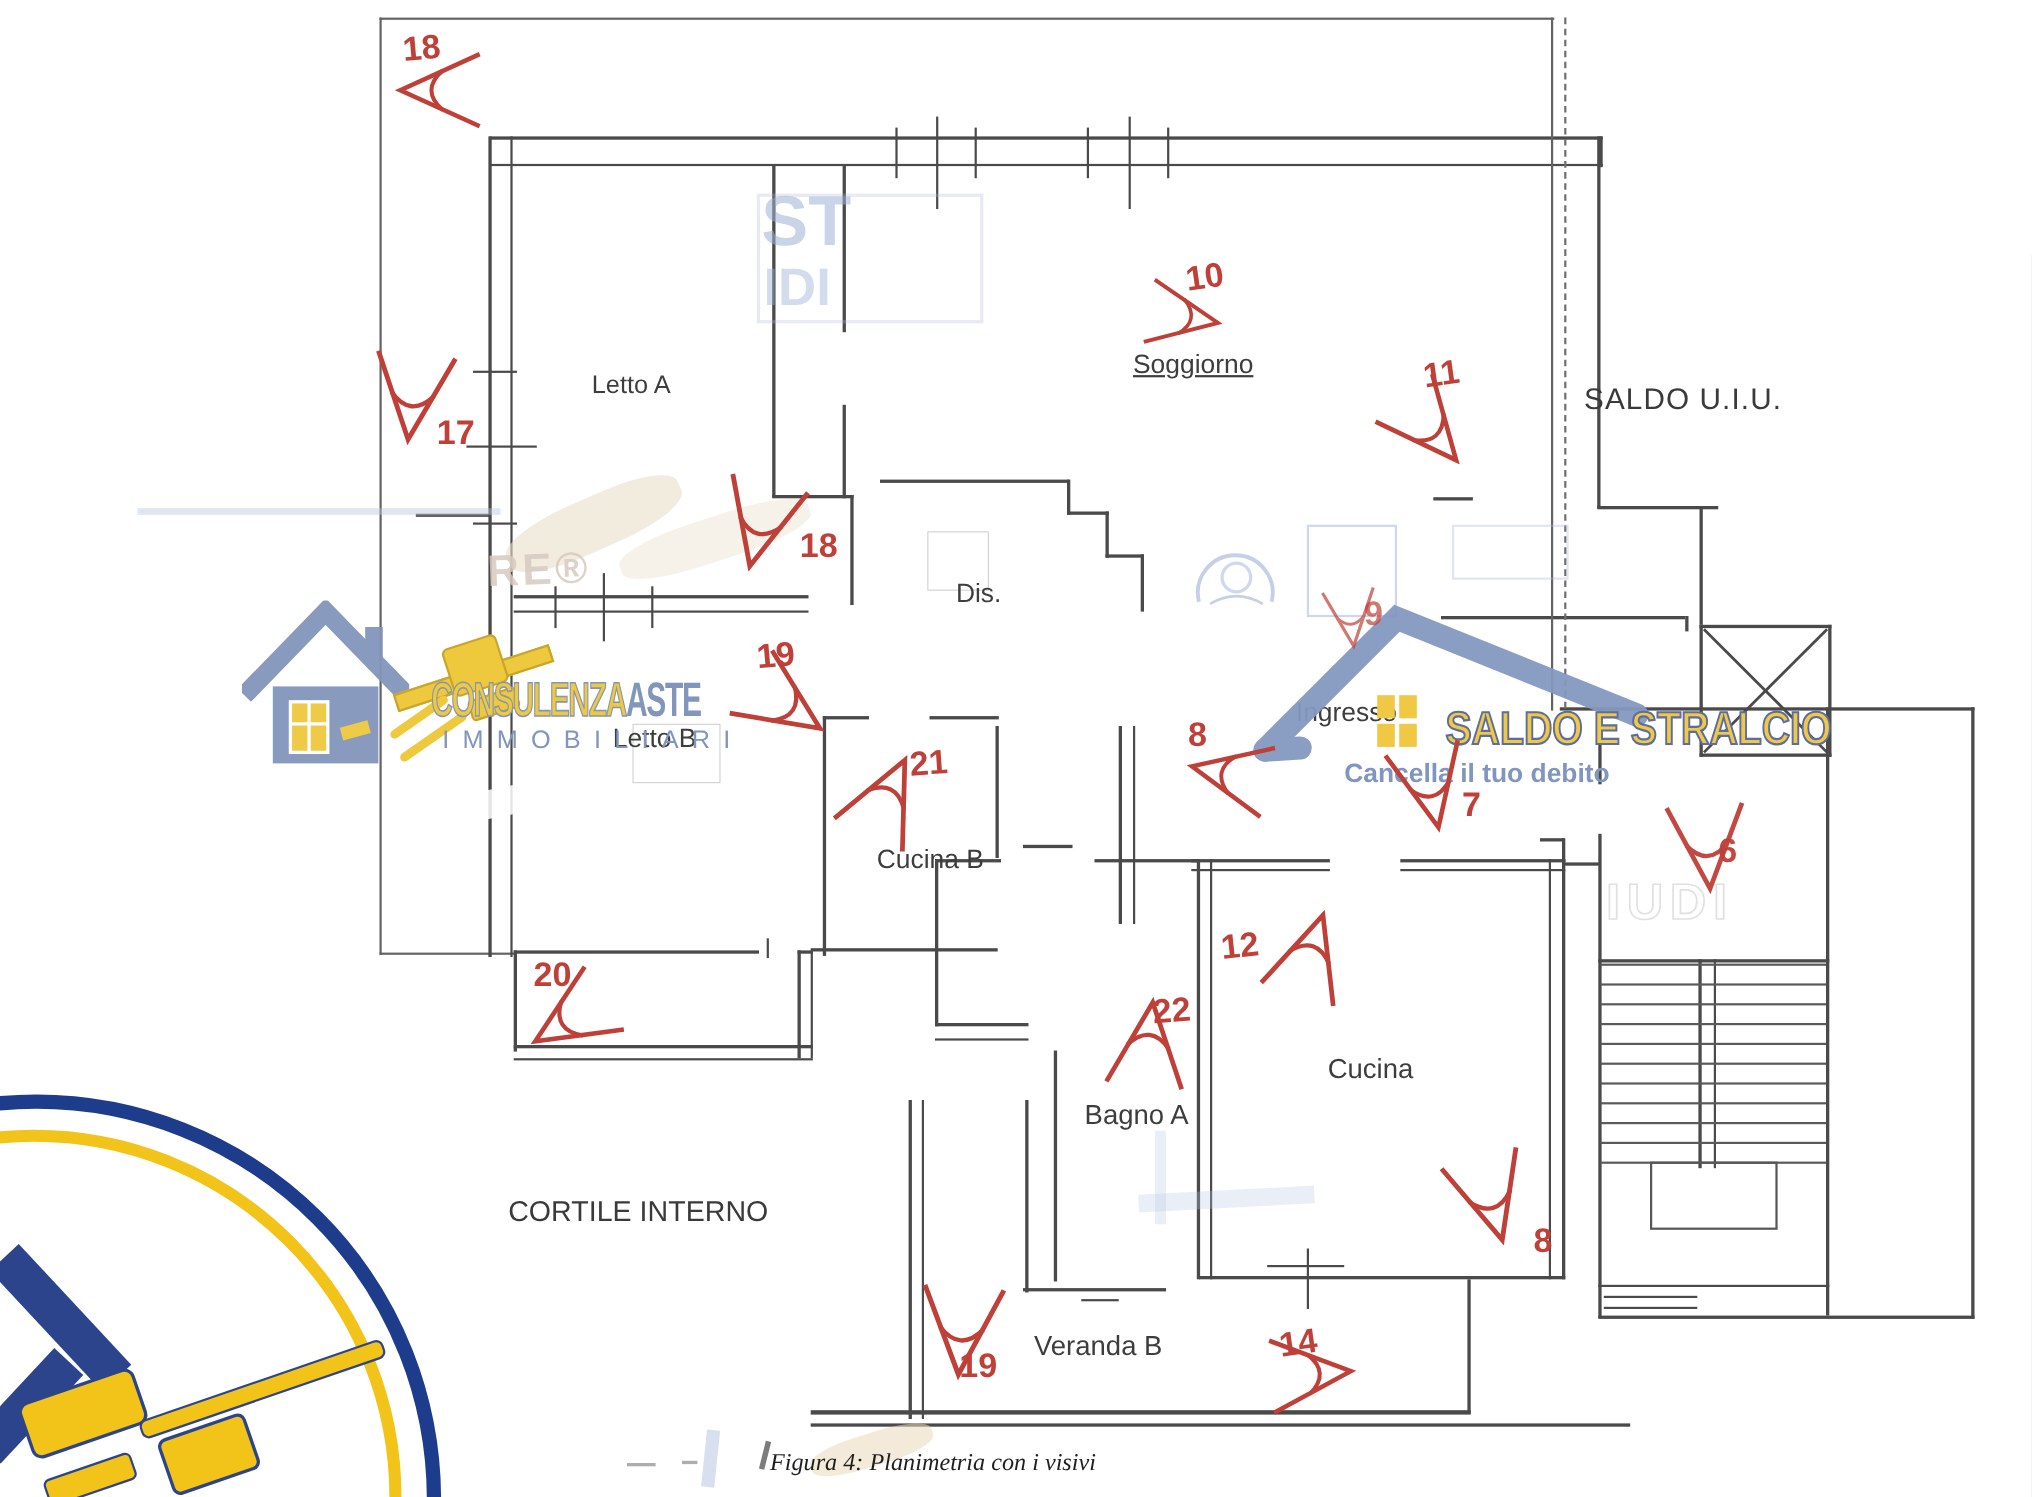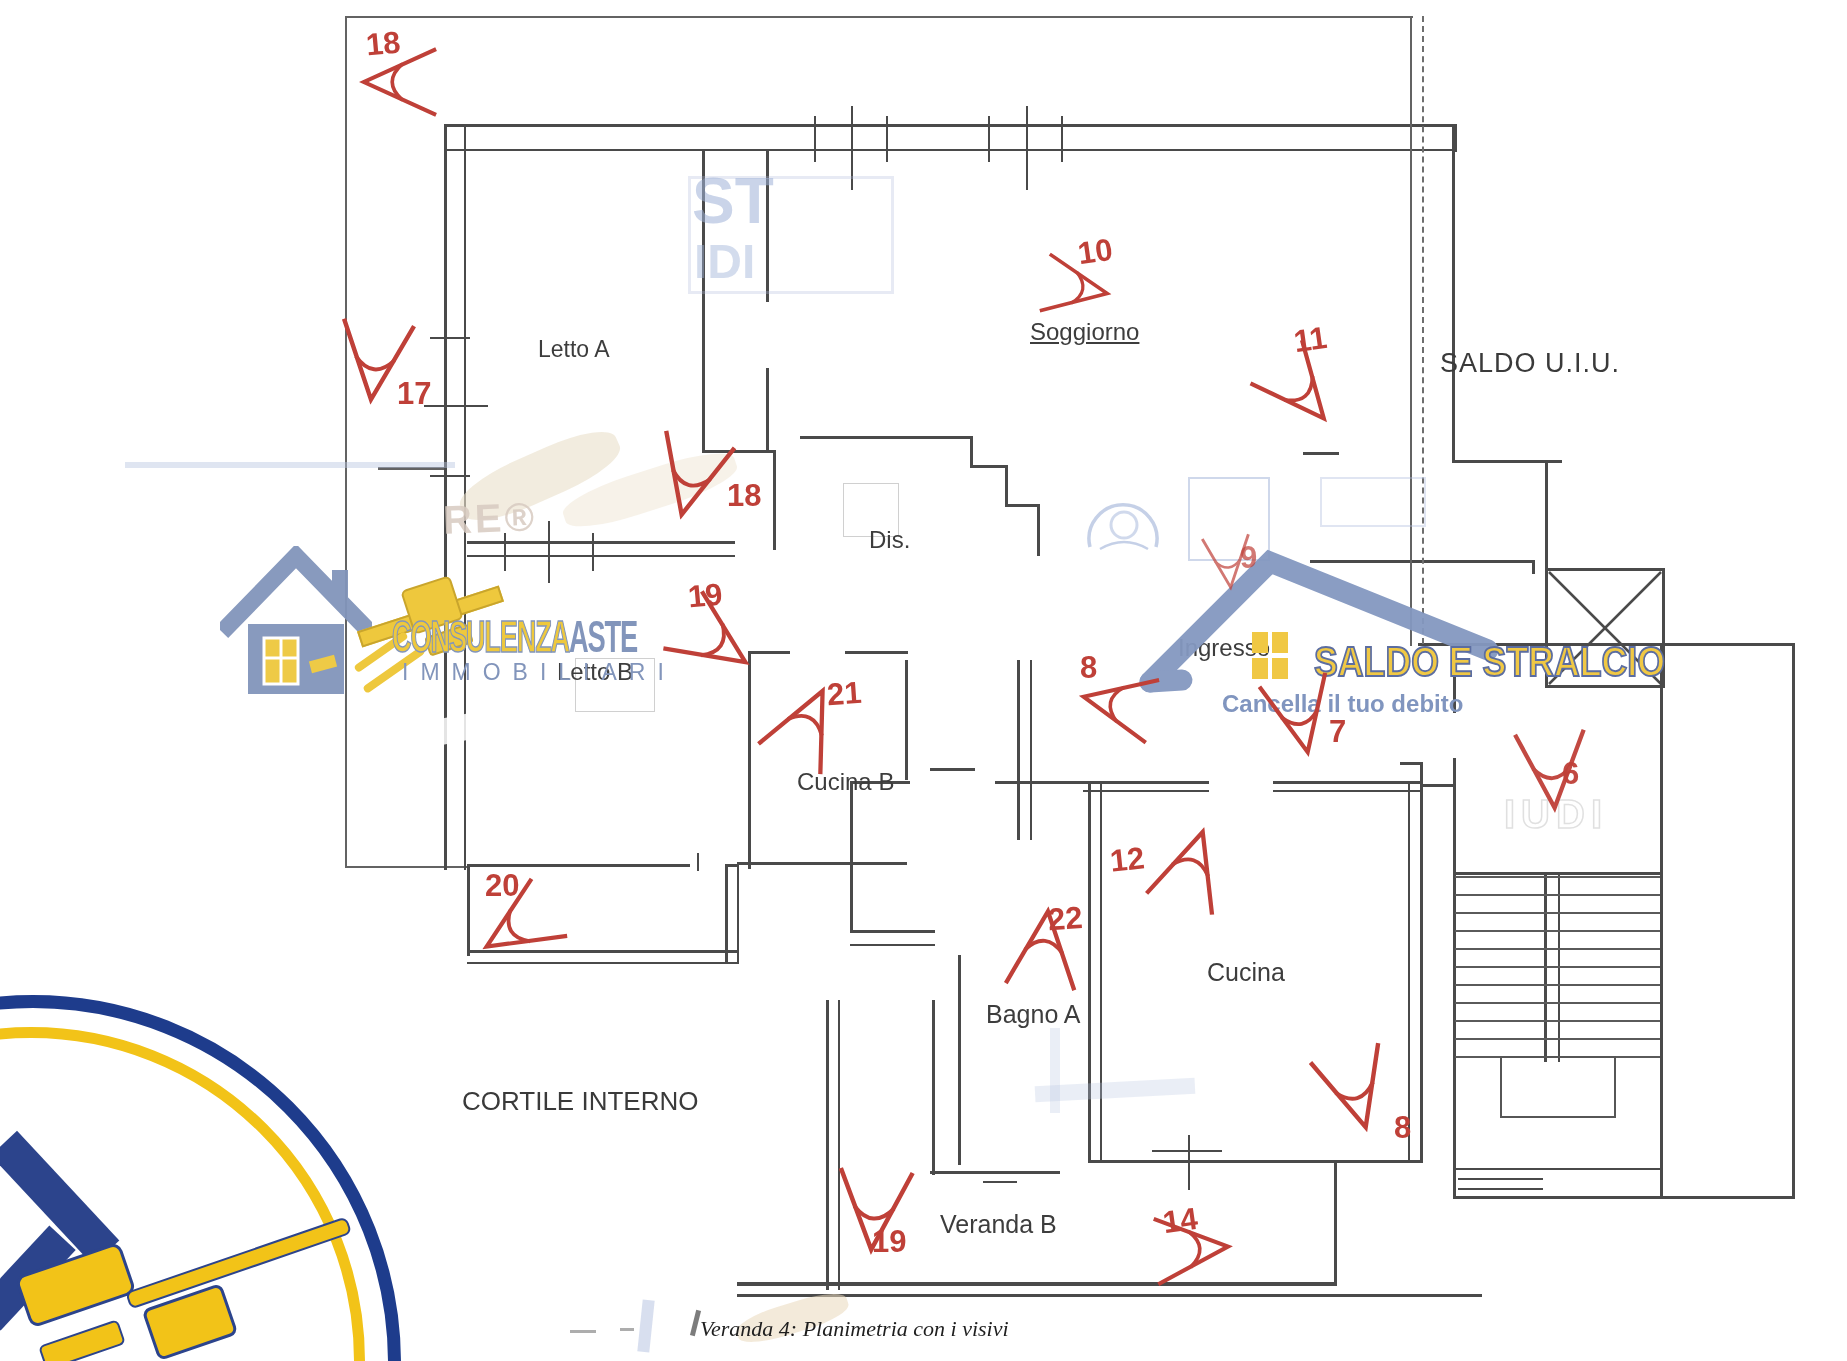--- a/index.html
+++ b/index.html
@@ -25,22 +25,22 @@
       letter-spacing:-2px;transform:scaleX(.62);transform-origin:left top;z-index:5;white-space:nowrap;}
   #immobiliari-text{position:absolute;left:402px;top:659px;font-size:23px;font-weight:normal;
       letter-spacing:12px;color:#8295bb;z-index:5;white-space:nowrap;}
   #saldo-title{position:absolute;left:1314px;top:638px;font-size:42px;font-weight:bold;
       color:#f0c844;-webkit-text-stroke:2px #5b6da1;transform:scaleX(.85);transform-origin:left top;
       z-index:5;white-space:nowrap;letter-spacing:0px;}
   #saldo-sub{position:absolute;left:1222px;top:690px;font-size:24px;font-weight:bold;
       color:#8095bf;z-index:5;white-space:nowrap;}
   #re-mark{position:absolute;left:443px;top:496px;font-size:40px;font-weight:bold;color:#d8cbc1;
       letter-spacing:3px;opacity:.85;transform:rotate(-2deg);z-index:2;}
-  #stamp-fragment{position:absolute;left:1460px;top:792px;font-size:40px;font-weight:bold;
-      letter-spacing:6px;color:transparent;-webkit-text-stroke:1.5px #c2c2c2;opacity:.5;z-index:2;margin-left:44px;}
+  #stamp-fragment{position:absolute;left:1460px;top:792px;font-size:46px;font-weight:bold;
+      letter-spacing:6px;color:transparent;-webkit-text-stroke:1.5px #c2c2c2;opacity:.5;z-index:2;}
   .navy-circle{position:absolute;border-radius:50%;z-index:7;}
 </style>
 </head>
 <body>
 
 <div id="canvas">
 
   <div id="walls">
       <div class="wall-thin" style="left: 345px; top: 16px; width: 1068px; height: 2px;"></div>
       <div class="wall-thin" style="left: 345px; top: 16px; width: 2px; height: 852px;"></div>
@@ -334,18 +334,18 @@
     <div style="position:absolute;left:20px;top:40px;width:150px;height:36px;background:#2c448c;transform:rotate(47deg);"></div>
     <div style="position:absolute;left:10px;top:120px;width:110px;height:36px;background:#2c448c;transform:rotate(-47deg);"></div>
   </div>
   <div style="position:absolute;left:0;top:1200px;width:380px;height:161px;z-index:7;">
     <div style="position:absolute;left:20px;top:58px;width:105px;height:48px;background:#f2c318;border:3px solid #2c448c;border-radius:10px;transform:rotate(-19deg);"></div>
     <div style="position:absolute;left:148px;top:95px;width:78px;height:48px;background:#f2c318;border:3px solid #2c448c;border-radius:8px;transform:rotate(-19deg);"></div>
     <div style="position:absolute;left:128px;top:92px;width:230px;height:14px;background:#f2c318;border:2px solid #2c448c;border-radius:7px;transform:rotate(-19deg);transform-origin:left center;"></div>
     <div style="position:absolute;left:40px;top:132px;width:80px;height:22px;background:#f2c318;border:2px solid #2c448c;border-radius:6px;transform:rotate(-19deg);"></div>
   </div>
 
-  <div class="caption" style="left:700px;top:1316px;">Veranda 4: Planimetria con i visivi</div>
+  <div class="caption" style="left:700px;top:1316px;">Figura 4: Planimetria con i visivi</div>
   <div style="position:absolute;left:570px;top:1330px;width:26px;height:3px;background:#777;opacity:.6;z-index:3;"></div>
   <div style="position:absolute;left:620px;top:1328px;width:14px;height:3px;background:#777;opacity:.6;z-index:3;"></div>
   <div style="position:absolute;left:693px;top:1310px;width:5px;height:26px;background:#444;opacity:.7;transform:rotate(14deg);z-index:3;"></div>
 
 </div>
 
 </body></html>

